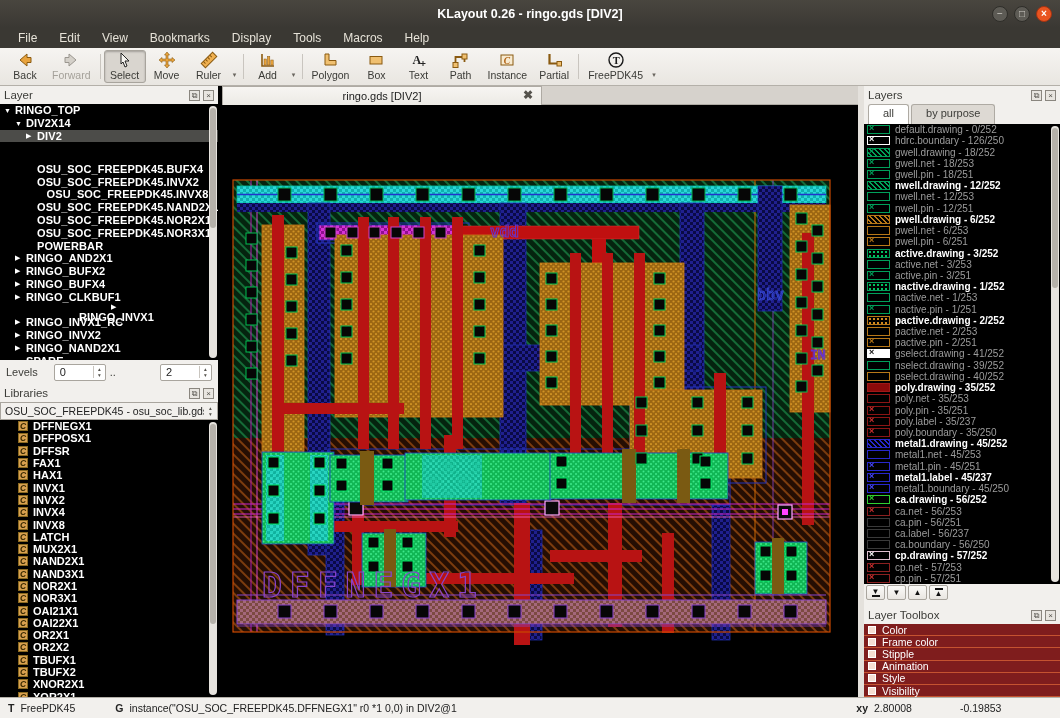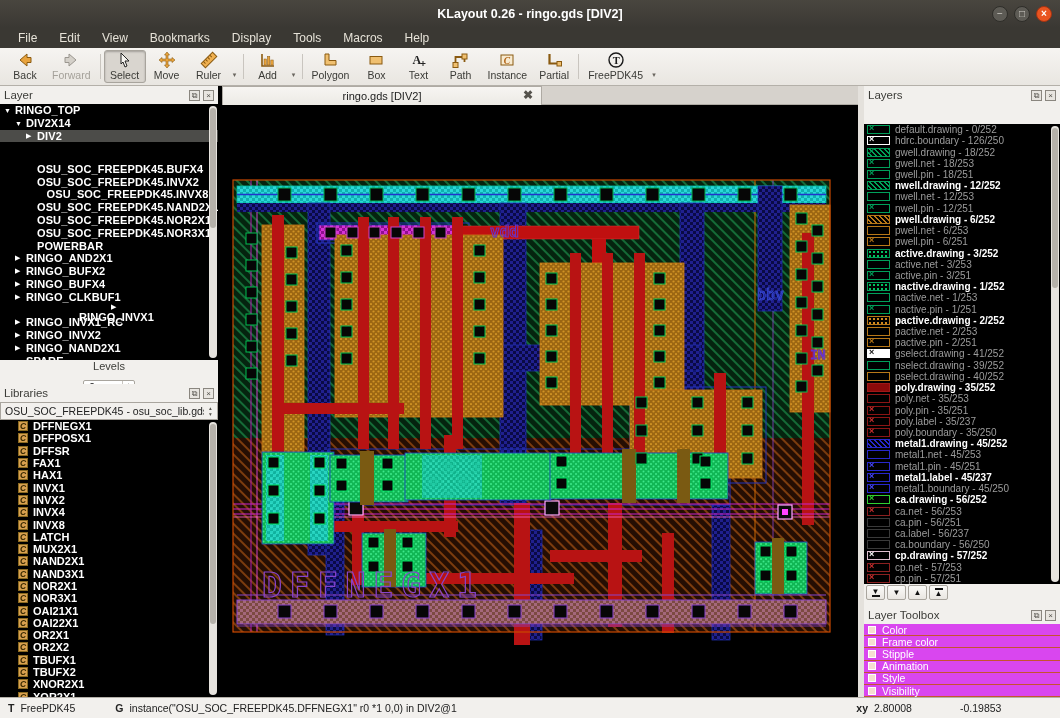--- a/index.html
+++ b/index.html
@@ -47,21 +47,21 @@
   #cells-list { position:absolute; left:0; top:18px; width:218px; height:256px; }
   .trow { display:flex; align-items:center; height:12.8px; color:#fff; font-size:11px; white-space:nowrap; }
   .trow .arrow { width:11px; font-size:7px; color:#fff; flex:none; }
   .trow .tlabel { font-weight:600; letter-spacing:.1px; }
   .trow.sel { background:#4c4c49; }
   .trow.sel .tlabel { font-weight:bold; }
   .vscroll { position:absolute; right:1px; top:2px; width:8px; bottom:2px; background:#e6e3de; border-radius:4px; }
   .vthumb { position:absolute; left:1px; width:6px; background:#b5b1aa; border-radius:3px; }
 
   .levels { position:absolute; left:0; top:274px; width:218px; height:24px; background:#f2f0ed;
-    display:flex; align-items:center; padding:0 6px; gap:4px; font-size:11px; color:#3c3c38;flex-direction:column; }
+    display:flex; align-items:center; padding:0 6px; gap:4px; font-size:11px; color:#3c3c38; }
   .spin { background:#fff; border:1px solid #a9a59e; border-radius:2px; height:17px; width:52px;
     display:flex; align-items:center; }
   .spin .val { flex:1; padding-left:5px; font-size:11px; color:#222; }
   .spin .arrows { width:12px; display:flex; flex-direction:column; align-items:center; border-left:1px solid #c9c5bf; }
   .spin .arrows span { font-size:5.5px; line-height:6px; color:#55524c; }
 
   .libshead-wrap { position:absolute; left:0; top:298px; width:218px; }
   .libsel { height:18px; margin:0; background:#f2f0ed; border:1px solid #a9a59e; display:flex; align-items:center; }
   .libsel .val { flex:1; font-size:10.5px; color:#222; padding-left:4px; white-space:nowrap; overflow:hidden; }
   .libsel .arrows { width:13px; display:flex; flex-direction:column; align-items:center; }
@@ -94,21 +94,21 @@
   .sw .mk { position:absolute; left:1px; top:-3px; font-size:9px; font-weight:bold; line-height:11px; }
   .lyname { font-size:10px; color:#9c9c9c; }
   .lyrow.b .lyname { color:#fff; font-weight:bold; }
   .larrows { position:absolute; left:0; top:498px; width:196px; height:18px; background:#f2f0ed;
     display:flex; gap:2px; padding:1px 2px; }
   .labtn { width:19px; height:15px; border:1px solid #a9a59e; border-radius:2px; background:linear-gradient(#fbfaf8,#e9e6e1);
     font-size:8px; color:#111; display:flex; align-items:center; justify-content:center; flex-direction:column; line-height:7px; }
   .labtn .bar { width:8px; height:1.5px; background:#111; }
   .toolbox-head { position:absolute; left:0; top:520px; width:196px; }
   #toolbox-list { position:absolute; left:0; top:538px; width:196px; height:73px; background:#f2f0ed; }
-  .tbxrow { height:12.2px; background:#d946ef; border-bottom:1px solid #c55330; display:flex; align-items:center;
+  .tbxrow { height:12.2px; background:#7f1d1d; border-bottom:1px solid #c55330; display:flex; align-items:center;
     padding-left:4px; gap:6px; }
   .tbxrow .chk { width:8px; height:8px; border:1px solid #fff; background:#f6ded2; flex:none; }
   .tbxrow .tbxlab { color:#fff; font-size:10.5px; }
 
   
   .statusbar { position:absolute; left:0; top:697px; width:1060px; height:21px; background:#f2f0ed;
     border-top:1px solid #b4b0a9; display:flex; align-items:center; font-size:10.5px; color:#222; }
   .statusbar .key { font-weight:bold; margin:0 6px 0 8px; }
   .statusbar .num { width:86px; text-align:left; }
 </style>
@@ -805,20 +805,24 @@
 </div>
 <div class="splitter"></div>
 
 <div class="rightcol">
   <div class="phead">
     <span>Layers</span>
     <span class="sp"></span>
     <span class="hicon">⧉</span>
     <span class="hicon">×</span>
   </div>
+  <div class="ltabs" id="layer-tabs">
+      <div class="ltab active">all</div>
+      <div class="ltab">by purpose</div>
+    </div>
   <div class="blacklist" id="layers-list">
 
   <div class="lyrow">
         <span class="sw" style="border-color: rgb(0, 160, 90);">
           <span class="mk" style="color: rgb(0, 160, 90);">×</span>
         </span>
         <span class="lyname">default.drawing - 0/252</span>
       </div>
       <div class="lyrow">
         <span class="sw" style="border-color: rgb(255, 255, 255);">

